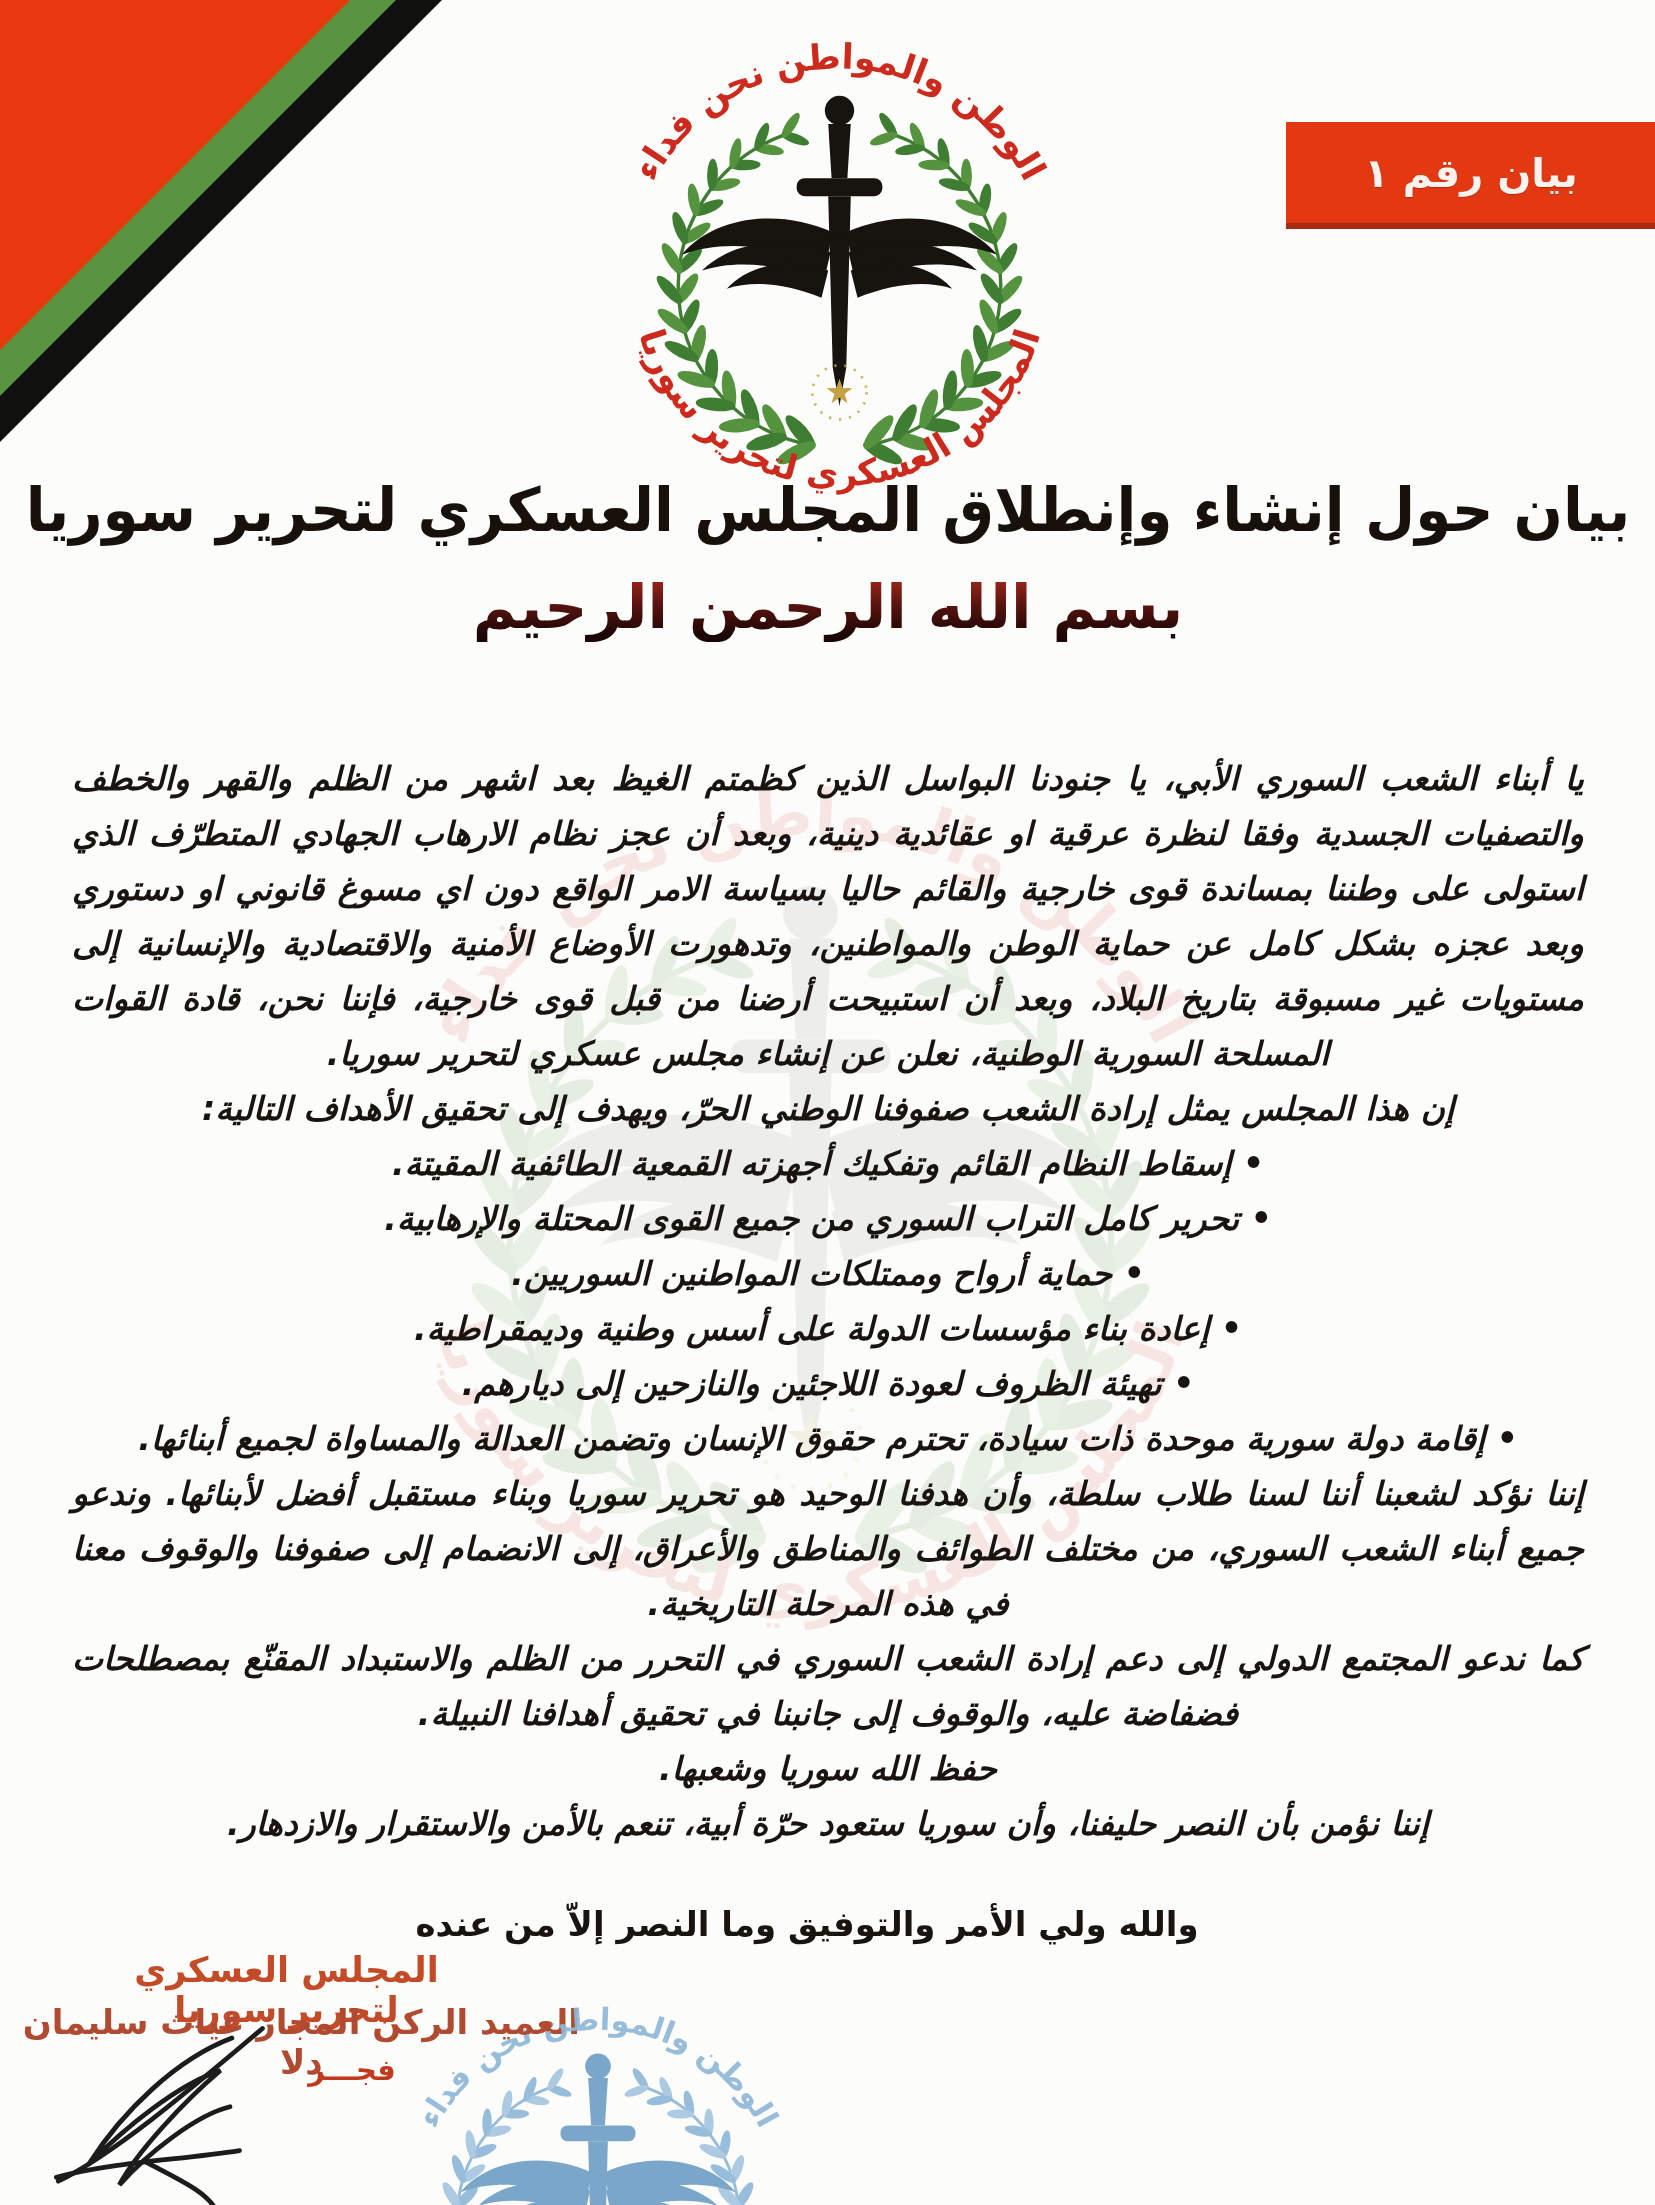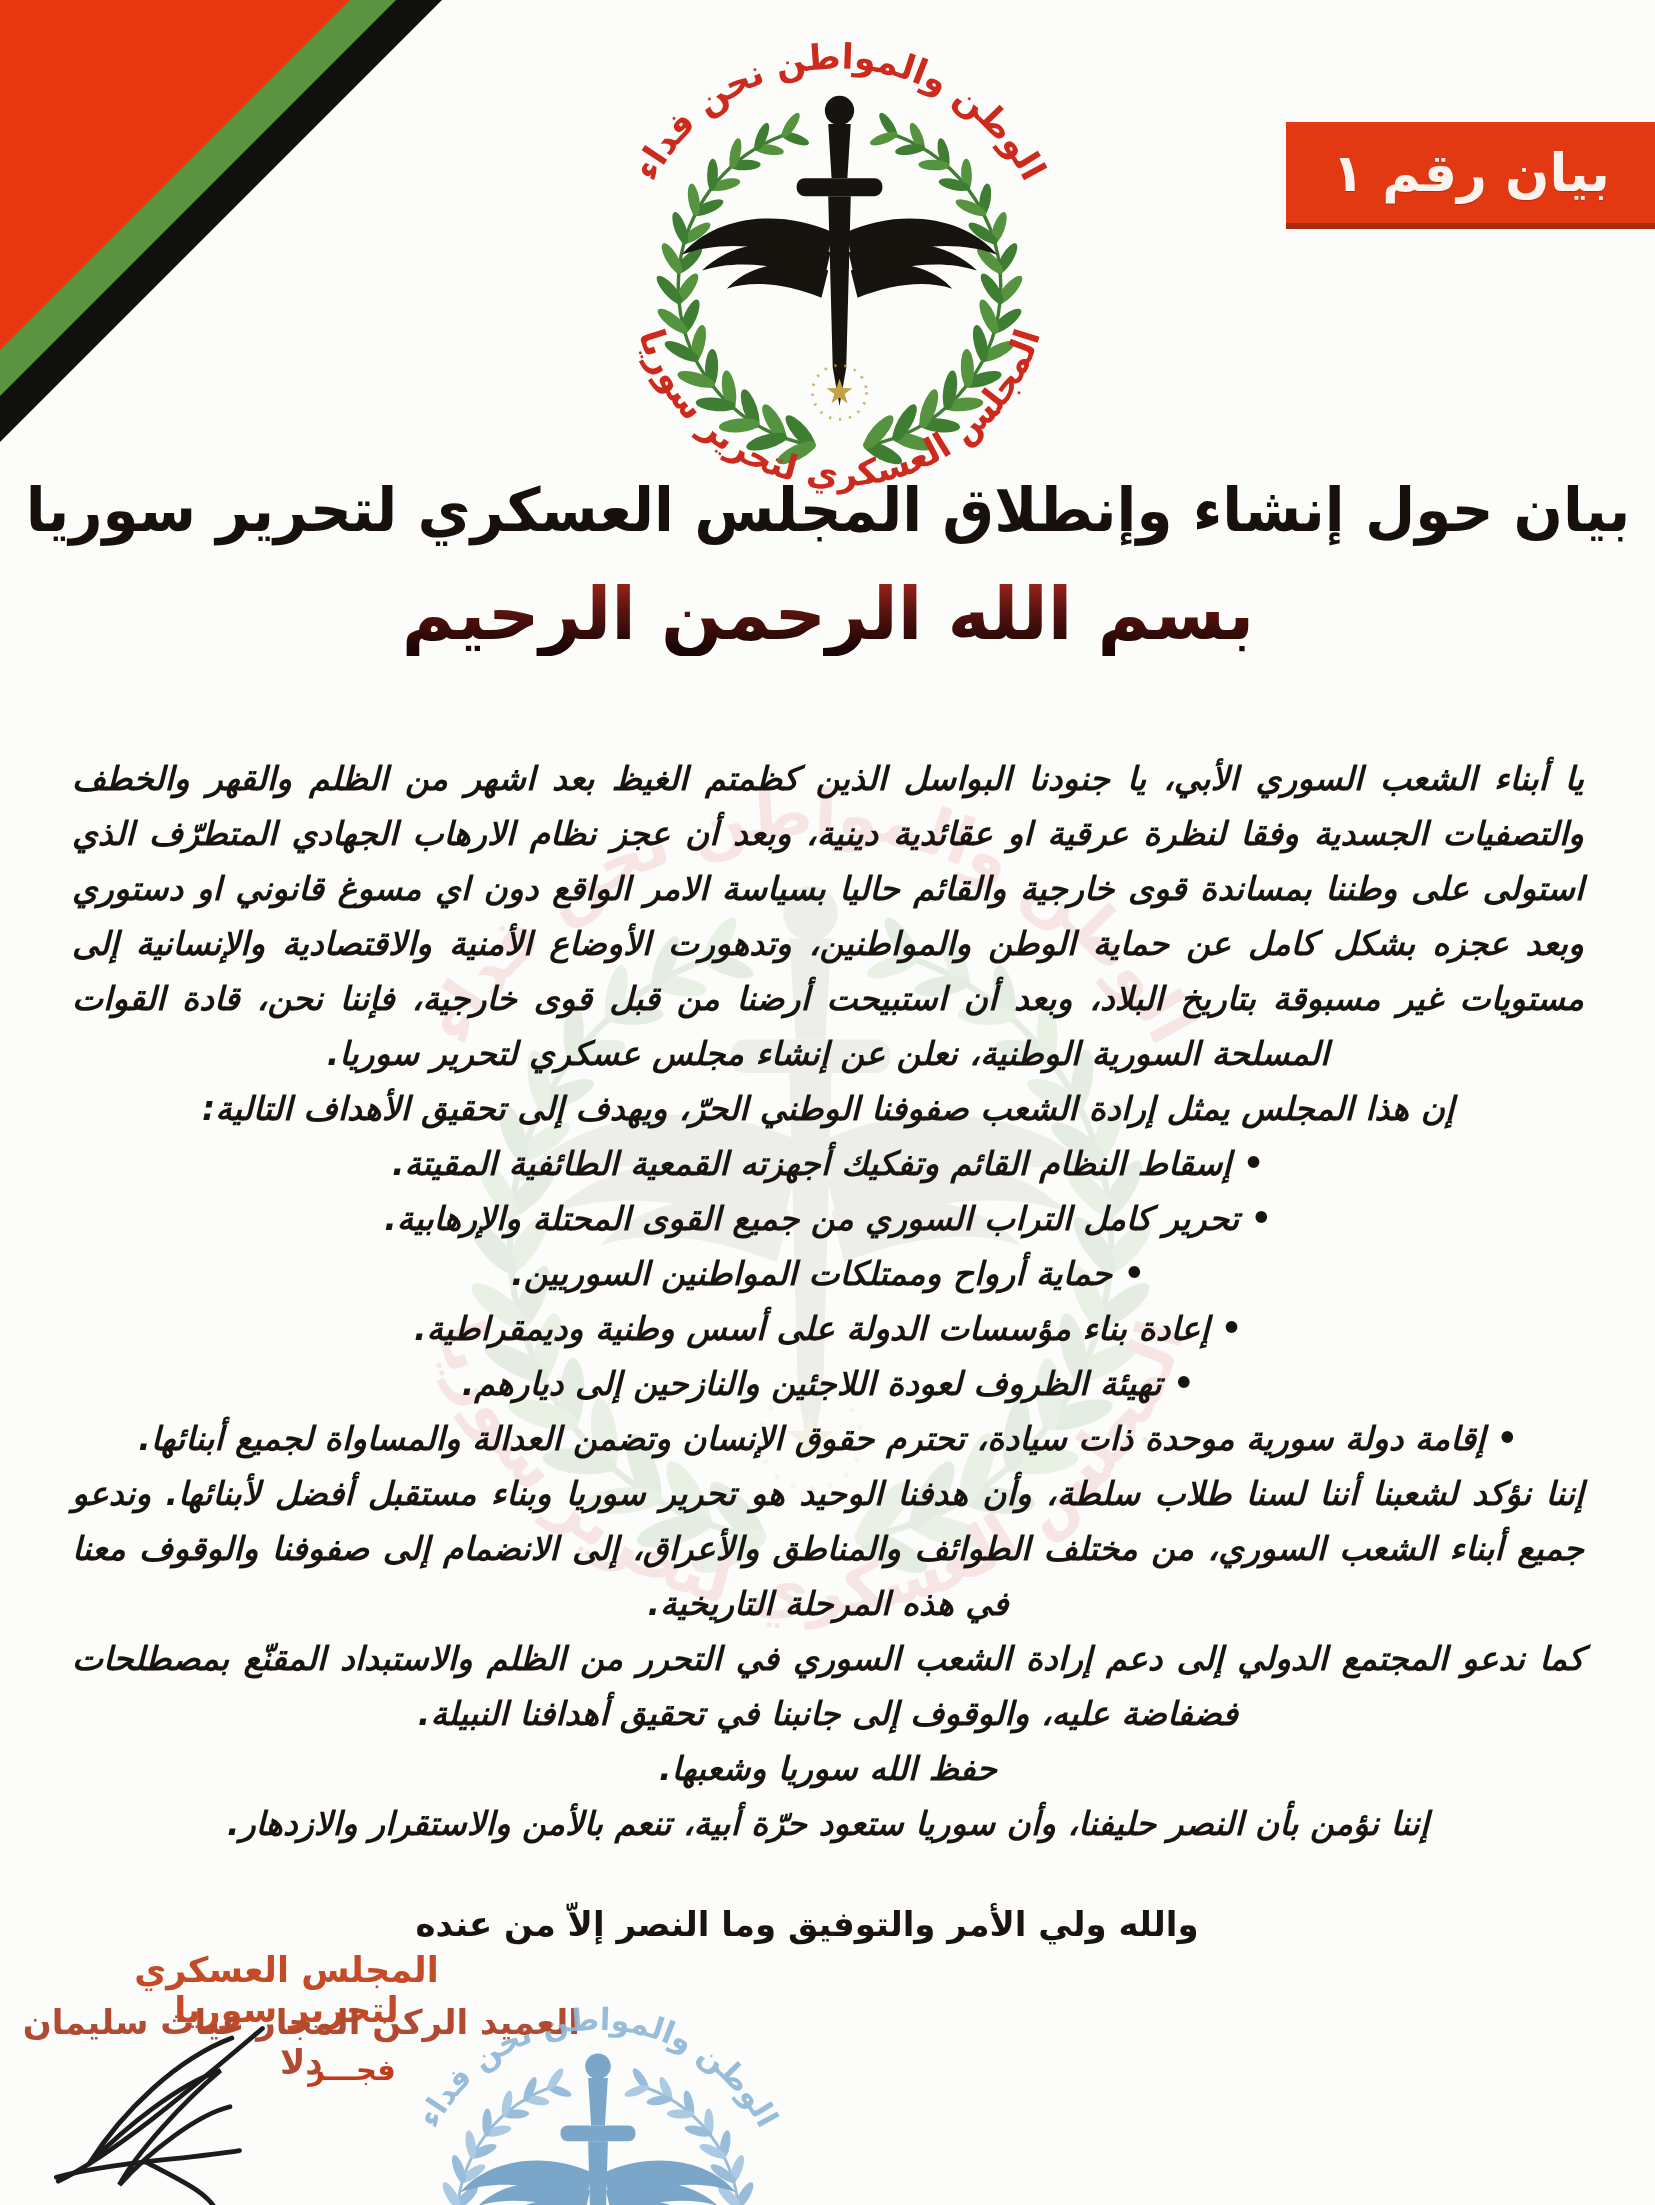--- a/index.html
+++ b/index.html
@@ -11,35 +11,35 @@
   
   .corner{position:absolute;left:0;top:0;}
   .corner-black{width:442px;height:442px;background:#10100e;clip-path:polygon(0 0,100% 0,0 100%);}
   .corner-green{width:396px;height:396px;background:#5b9440;clip-path:polygon(0 0,100% 0,0 100%);}
   .corner-red{width:350px;height:350px;background:#e8380f;clip-path:polygon(0 0,100% 0,0 100%);}
   
   .banner{
     position:absolute; left:1286px; top:122px; width:370px; height:101px;
     background:#e23912; border-bottom:6.7px solid #a82a10;
     display:flex; align-items:center; justify-content:center;
-    color:#fdf3ee; font-size:52px; font-weight:bold; direction:rtl;
+    color:#fdf3ee; font-size:40px; font-weight:bold; direction:rtl;
     text-shadow:0 1px 1px rgba(120,20,5,.4);
   }
   
   .emblem-main{position:absolute; left:614px; top:40px; width:451px; height:486px;}
   .emblem-ghost{position:absolute; left:390px; top:782px; width:841px; height:906px; opacity:.12;}
   .emblem-blue{position:absolute; left:401px; top:2005px; width:394px; height:424px; opacity:.92;}
   
   .title{
     position:absolute; top:476px; left:0; width:100%; text-align:center; direction:rtl;
     font-size:58px; font-weight:bold; color:#18110b; transform:scaleY(1.04);
   }
   .basmala{
     position:absolute; top:572px; left:0; width:100%; text-align:center; direction:rtl;
-    font-size:72px; font-weight:bold;
+    font-size:60px; font-weight:bold;
     background:linear-gradient(180deg,#a5281c 5%,#5c1410 45%,#1c0605 90%);
     -webkit-background-clip:text; background-clip:text; color:transparent;
   }
   
   .body-text{
     position:absolute; left:72px; top:751px; width:1512px; direction:rtl;
     font-size:33px; line-height:55px; font-weight:bold; color:#191410;
   }
   .body-text p{margin:0; padding:0;font-style:italic;}
   .jst{text-align:justify; text-align-last:center;}

